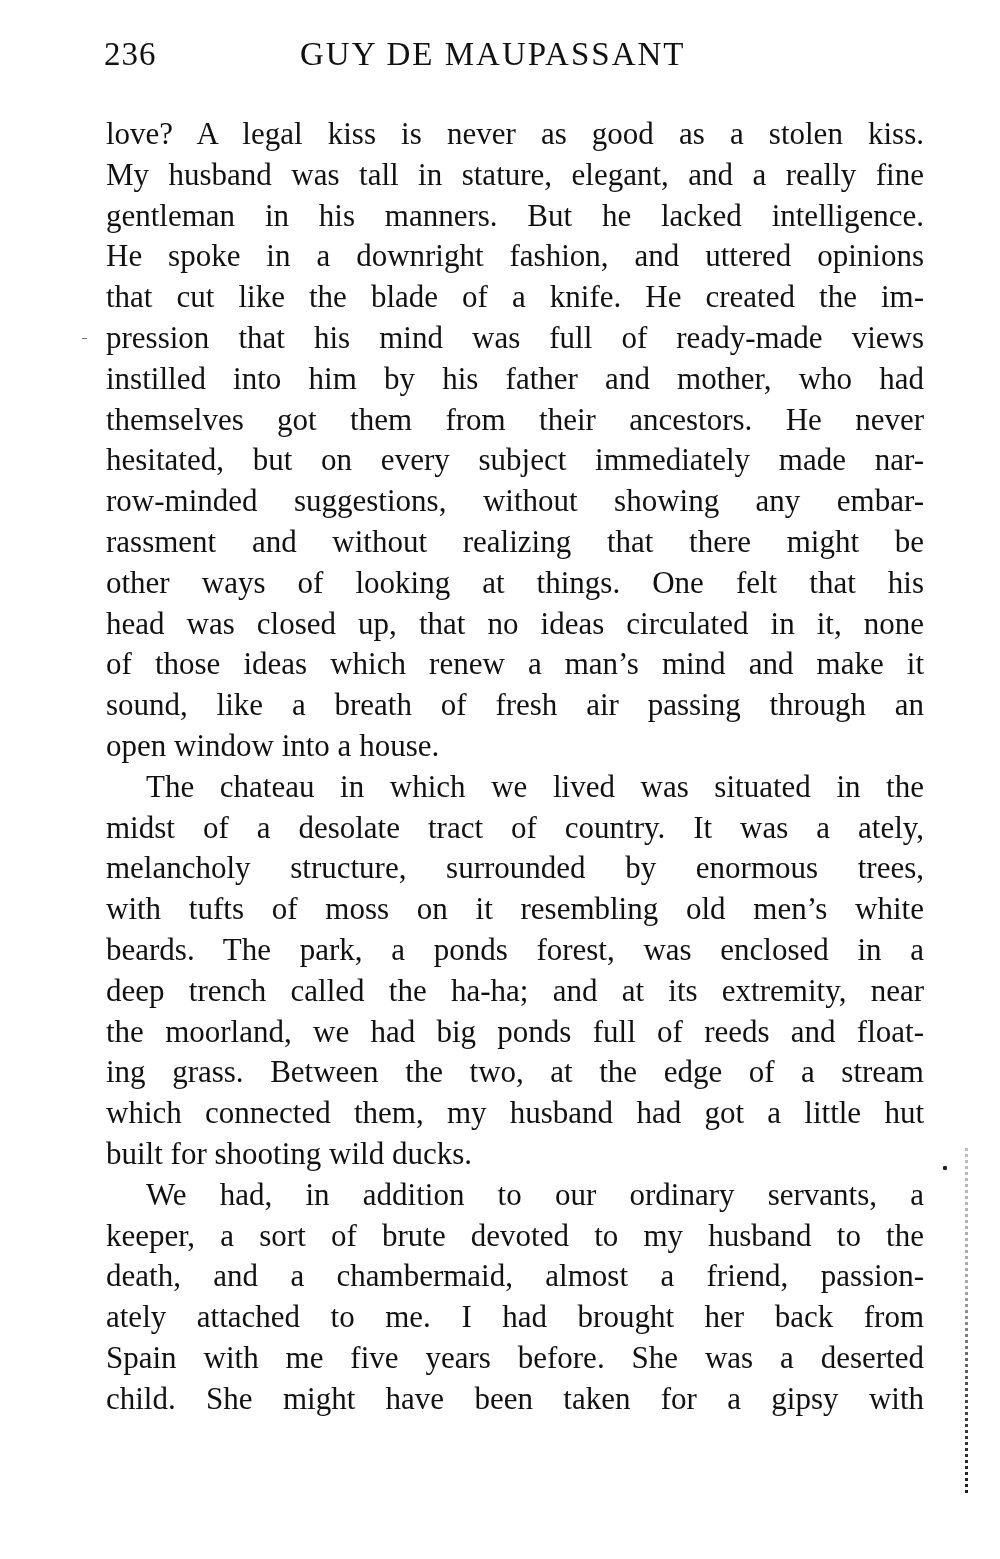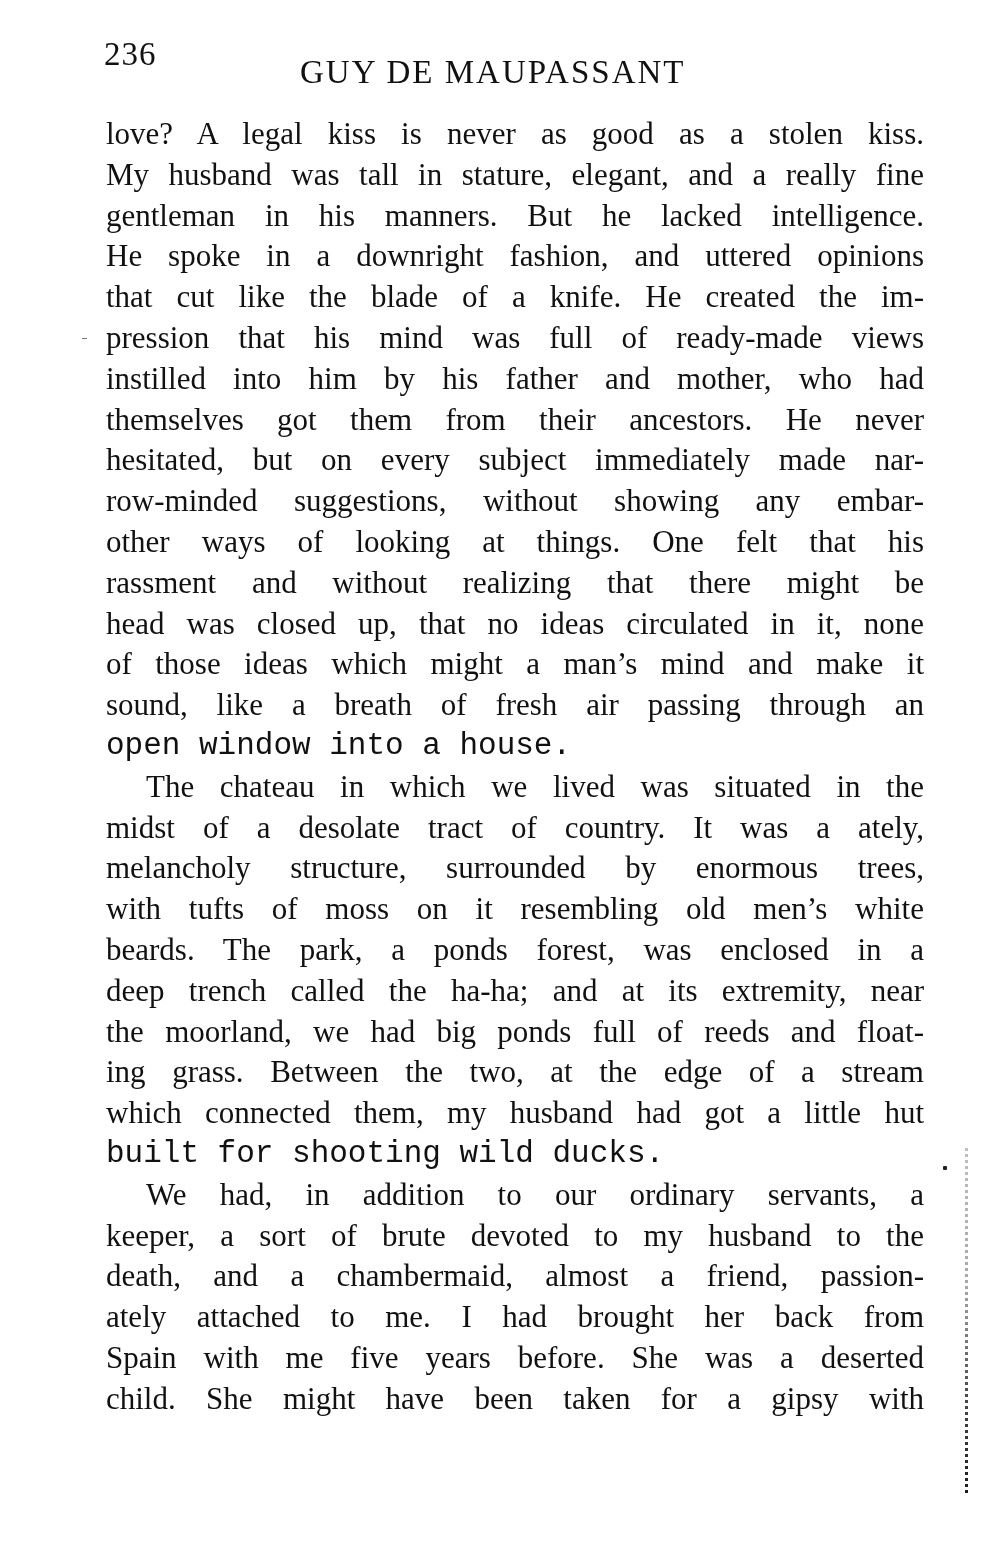--- a/index.html
+++ b/index.html
@@ -31,21 +31,21 @@
     .page-number {
       position: absolute;
       left: 0;
       top: 0;
       font-size: 33px;
       letter-spacing: 1px;
     }
     .running-title {
       position: absolute;
       left: 196px;
-      top: 18px;
+      top: 0;
       font-size: 33px;
       letter-spacing: 2px;
     }
     .body-text {
       position: absolute;
       top: 114px;
       left: 106px;
       width: 818px;
     }
     .line {
@@ -54,21 +54,20 @@
       line-height: 40.8px;
       font-size: 31px;
       white-space: nowrap;
       text-align: justify;
       text-align-last: justify;
       overflow: hidden;
     }
     .line.last {
       text-align: left;
       text-align-last: left;
-      font-family: Liberation Mono, monospace;
     }
     .line.indent {
       padding-left: 40px;
       box-sizing: border-box;
     }
     .margin-tick {
       position: absolute;
       left: 82px;
       top: 338px;
       width: 5px;
@@ -113,24 +112,24 @@
         <span class="line">love?  A legal kiss is never as good as a stolen kiss.</span>
         <span class="line">My husband was tall in stature, elegant, and a really fine</span>
         <span class="line">gentleman in his manners.  But he lacked intelligence.</span>
         <span class="line">He spoke in a downright fashion, and uttered opinions</span>
         <span class="line">that cut like the blade of a knife.  He created the im-</span>
         <span class="line">pression that his mind was full of ready-made views</span>
         <span class="line">instilled into him by his father and mother, who had</span>
         <span class="line">themselves got them from their ancestors.  He never</span>
         <span class="line">hesitated, but on every subject immediately made nar-</span>
         <span class="line">row-minded suggestions, without showing any embar-</span>
+        <span class="line">rassment and without realizing that there might be</span>
         <span class="line">other ways of looking at things.  One felt that his</span>
-        <span class="line">rassment and without realizing that there might be</span>
         <span class="line">head was closed up, that no ideas circulated in it, none</span>
-        <span class="line">of those ideas which might a man’s mind and make it</span>
+        <span class="line">of those ideas which renew a man’s mind and make it</span>
         <span class="line">sound, like a breath of fresh air passing through an</span>
         <span class="line last">open window into a house.</span>
       </div>
       <div>
         <span class="line indent">The chateau in which we lived was situated in the</span>
         <span class="line">midst of a desolate tract of country.  It was a ately,</span>
         <span class="line">melancholy structure, surrounded by enormous trees,</span>
         <span class="line">with tufts of moss on it resembling old men’s white</span>
         <span class="line">beards.  The park, a ponds forest, was enclosed in a</span>
         <span class="line">deep trench called the ha-ha; and at its extremity, near</span>

